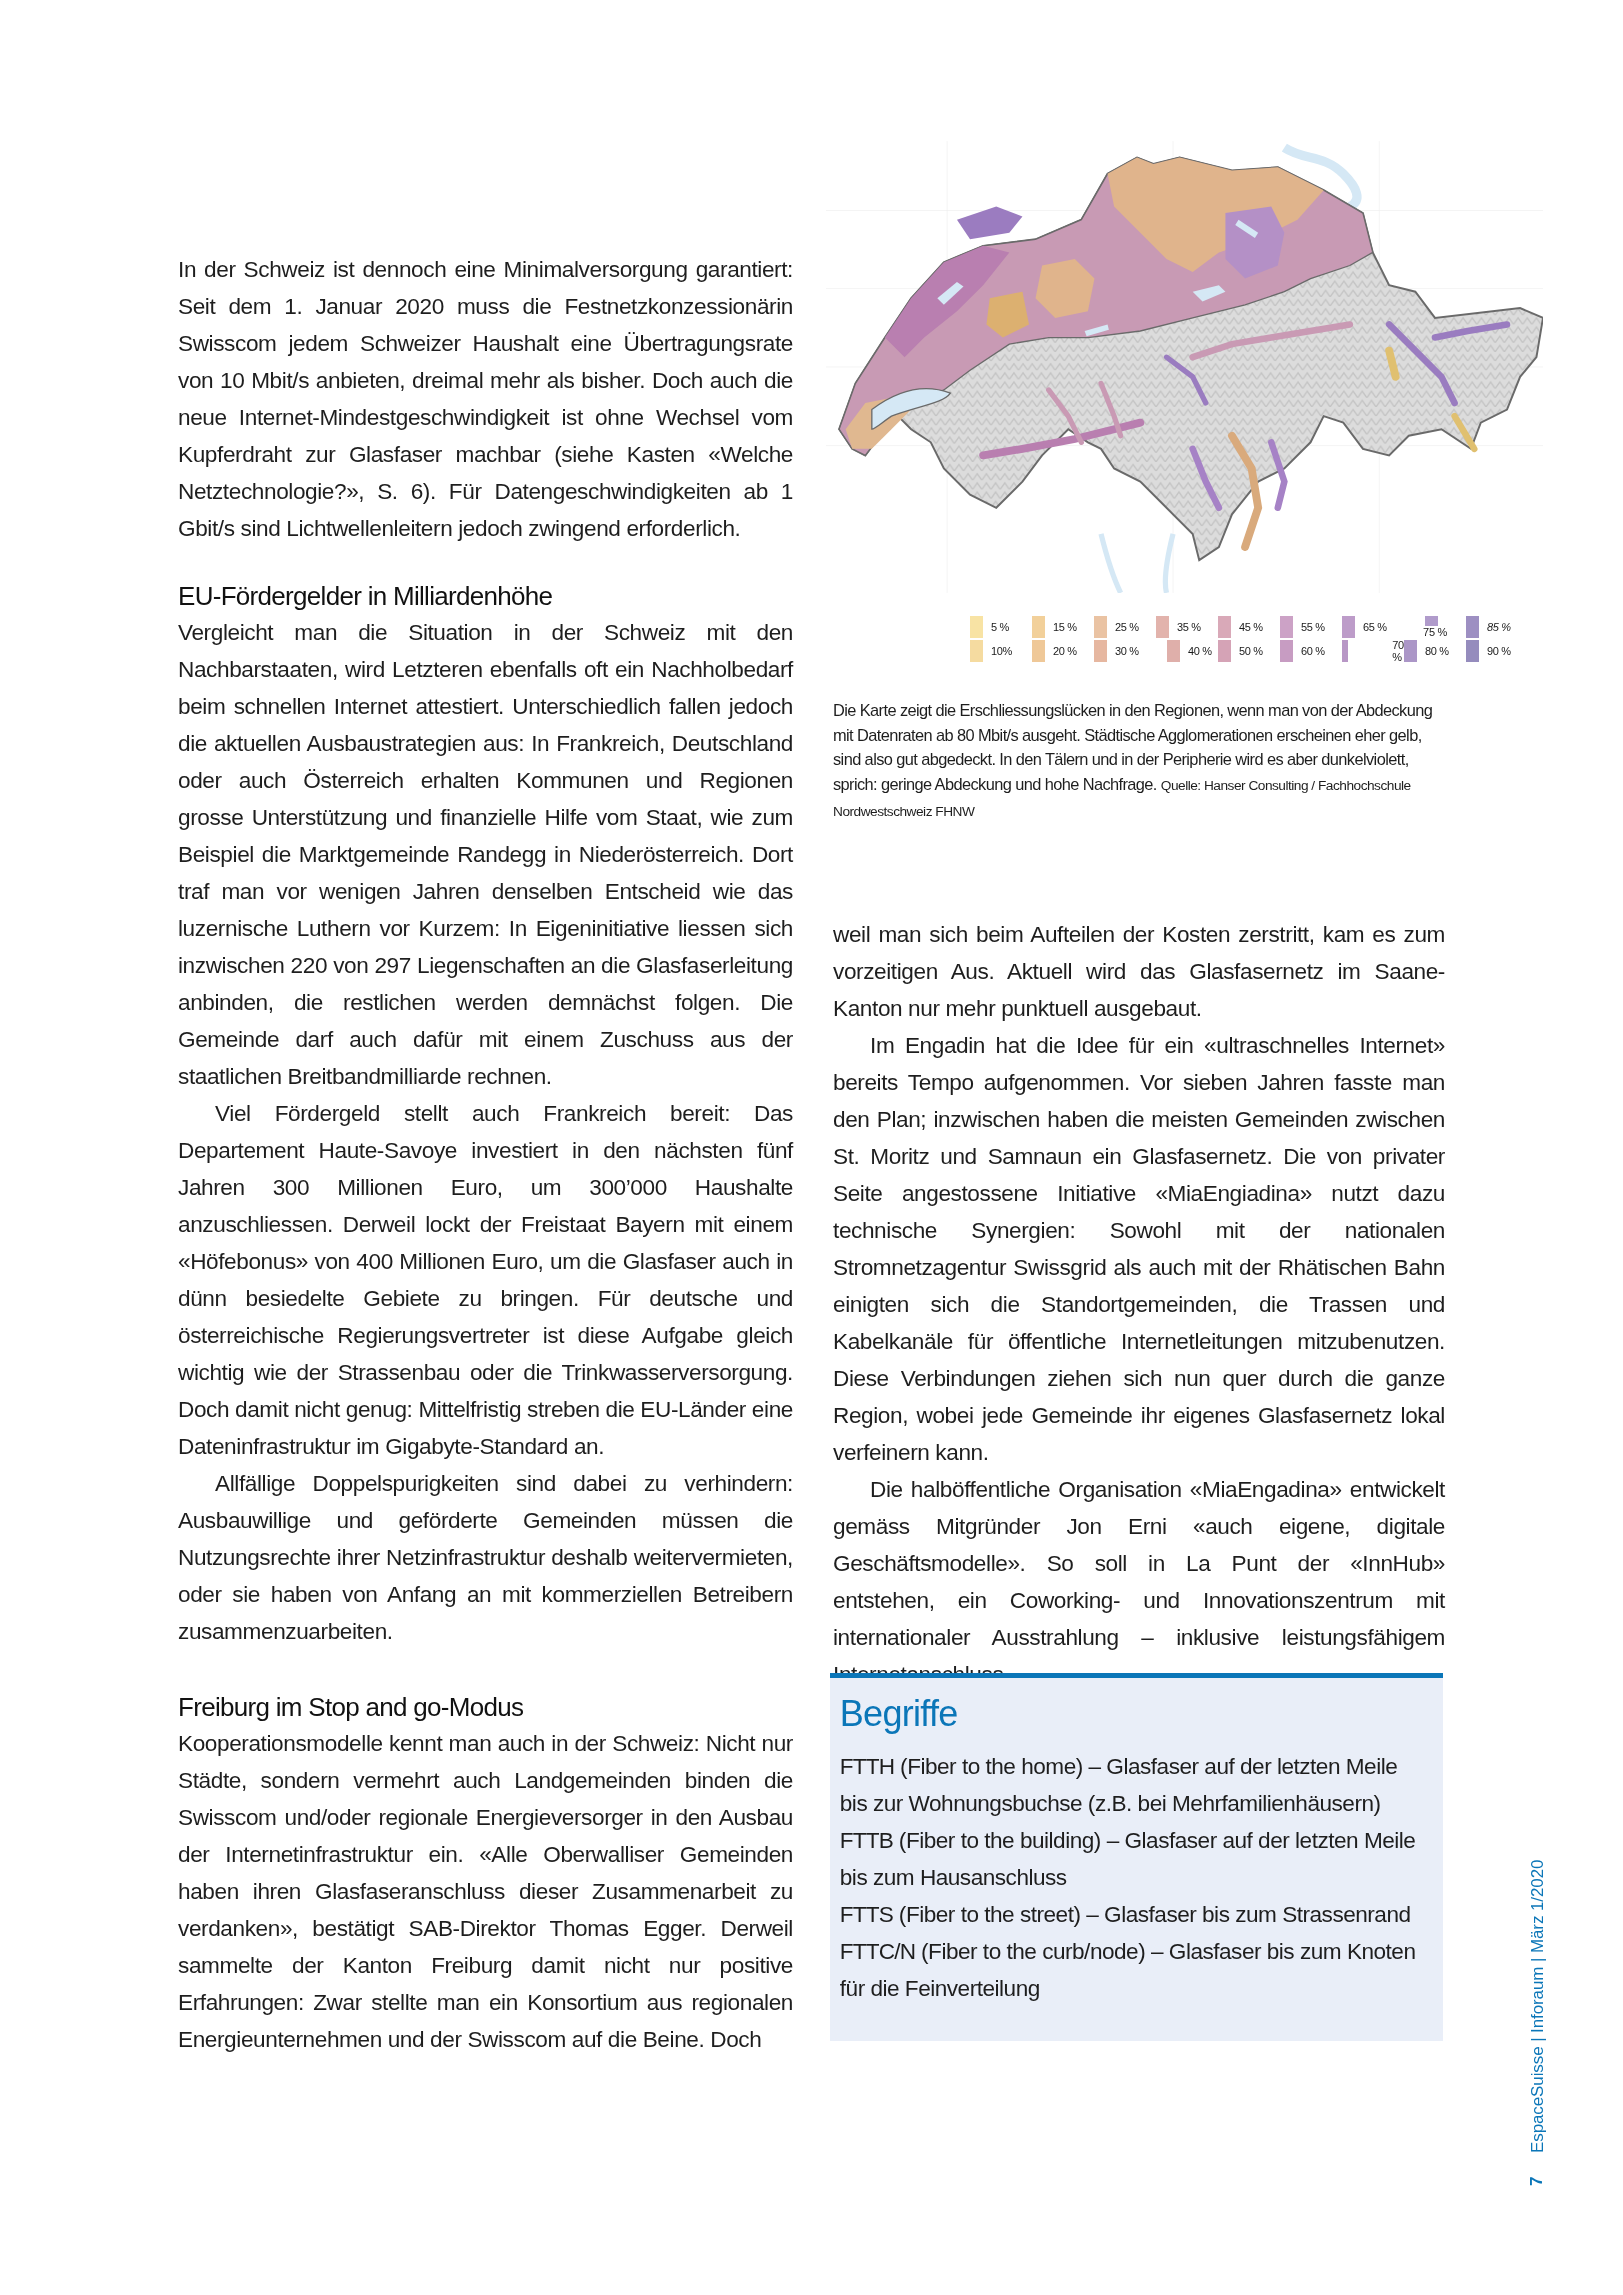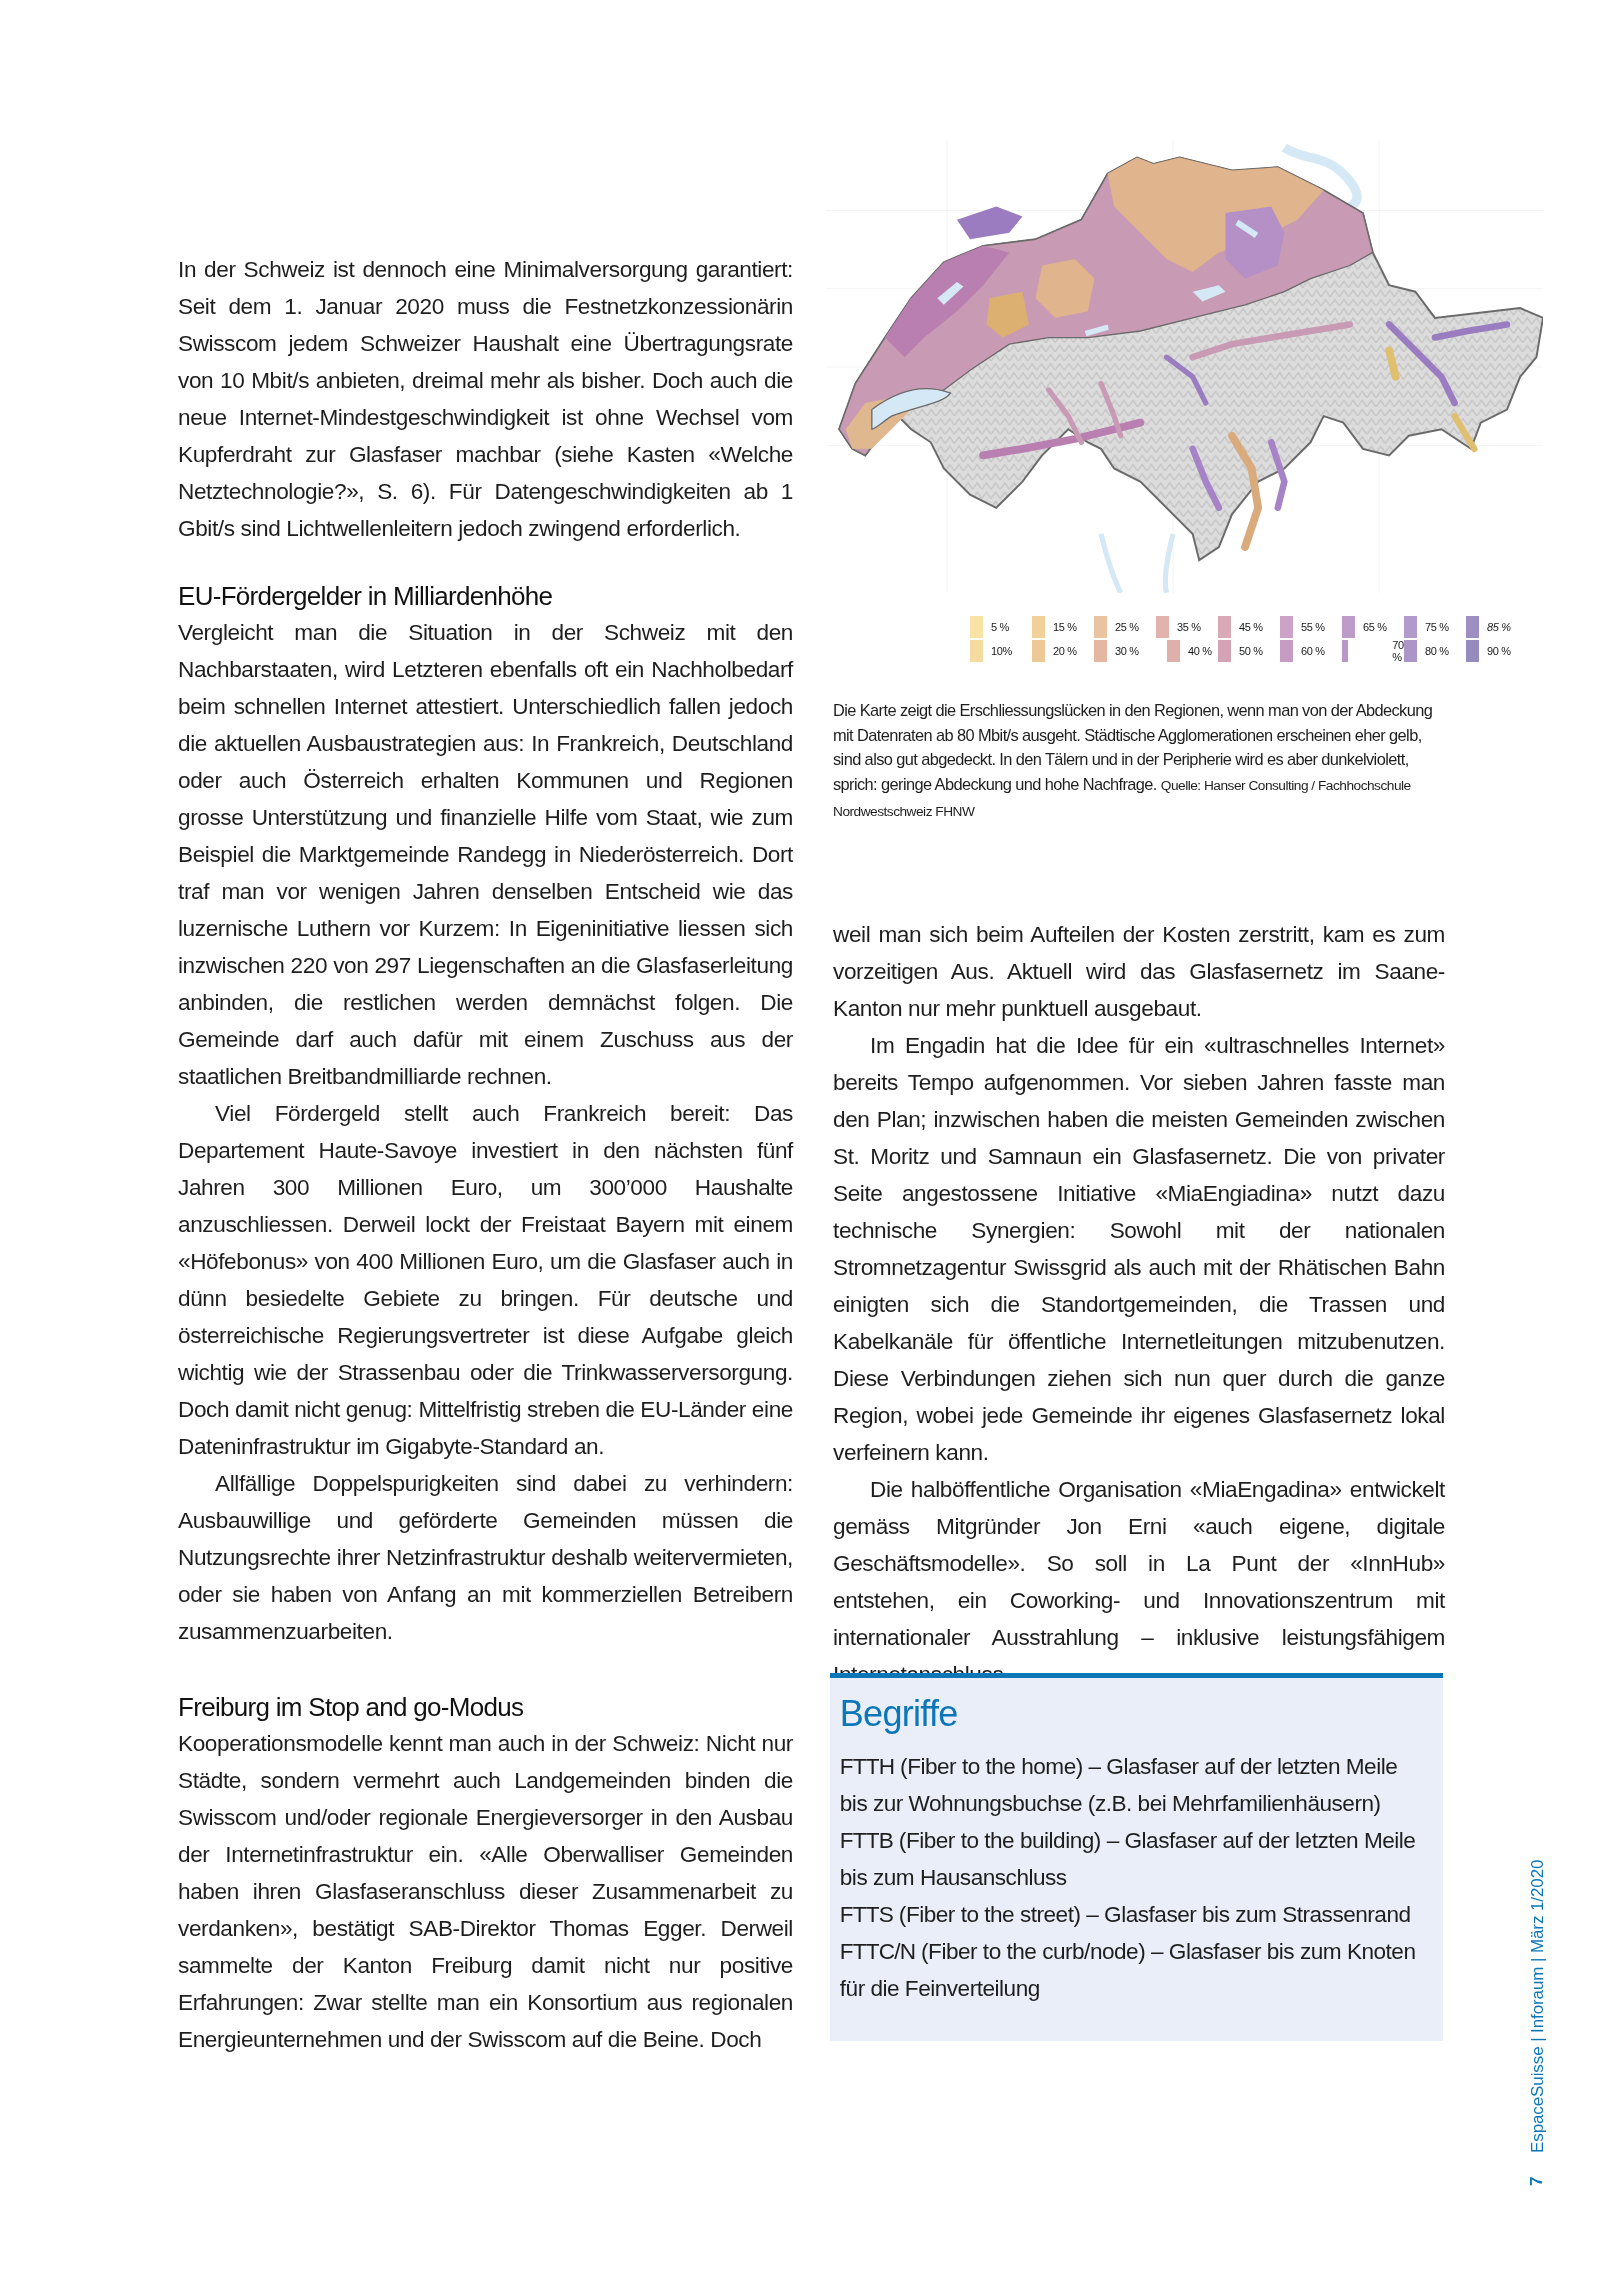--- a/index.html
+++ b/index.html
@@ -161,21 +161,21 @@
       <span class="lg-label">60 %</span>
     </div>
     <div class="lg-cell" style="grid-area: 1 / 7;">
       <span class="lg-swatch" title="65 %" style="background: rgb(189, 156, 201);"></span>
       <span class="lg-label">65 %</span>
     </div>
     <div class="lg-cell" style="grid-area: 2 / 7; gap: 36px;">
       <span class="lg-swatch" title="70 %" style="background: rgb(184, 151, 198);"></span>
       <span class="lg-label">70 %</span>
     </div>
-    <div class="lg-cell" style="grid-area: 1 / 8;">
+    <div class="lg-cell" style="grid-area: 1 / 8; flex-direction: column;">
       <span class="lg-swatch" title="75 %" style="background: rgb(176, 155, 203);"></span>
       <span class="lg-label">75 %</span>
     </div>
     <div class="lg-cell" style="grid-area: 2 / 8;">
       <span class="lg-swatch" title="80 %" style="background: rgb(171, 150, 199);"></span>
       <span class="lg-label">80 %</span>
     </div>
     <div class="lg-cell" style="grid-area: 1 / 9; font-style: italic;">
       <span class="lg-swatch" title="85 %" style="background: rgb(157, 143, 194);"></span>
       <span class="lg-label">85 %</span>

